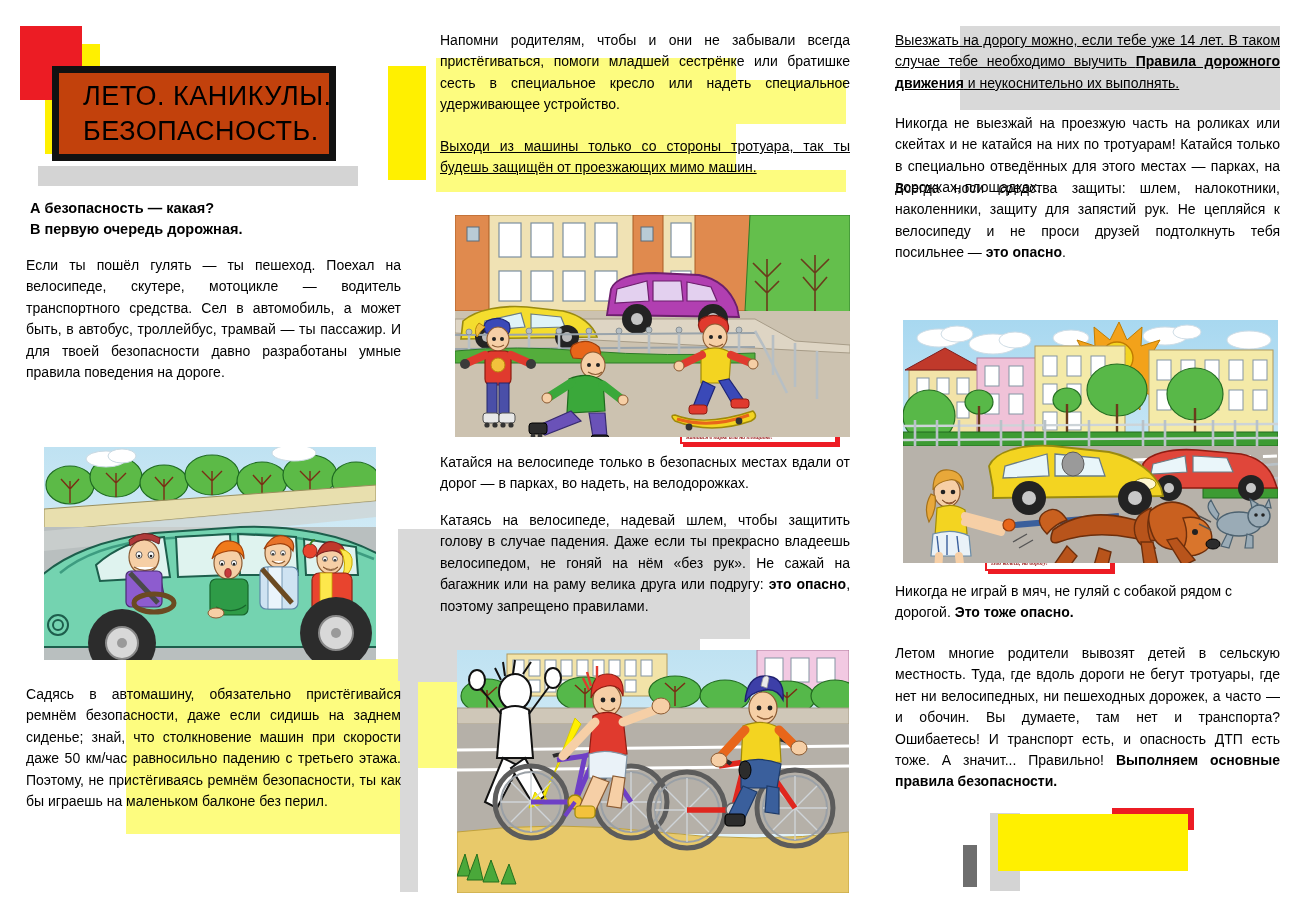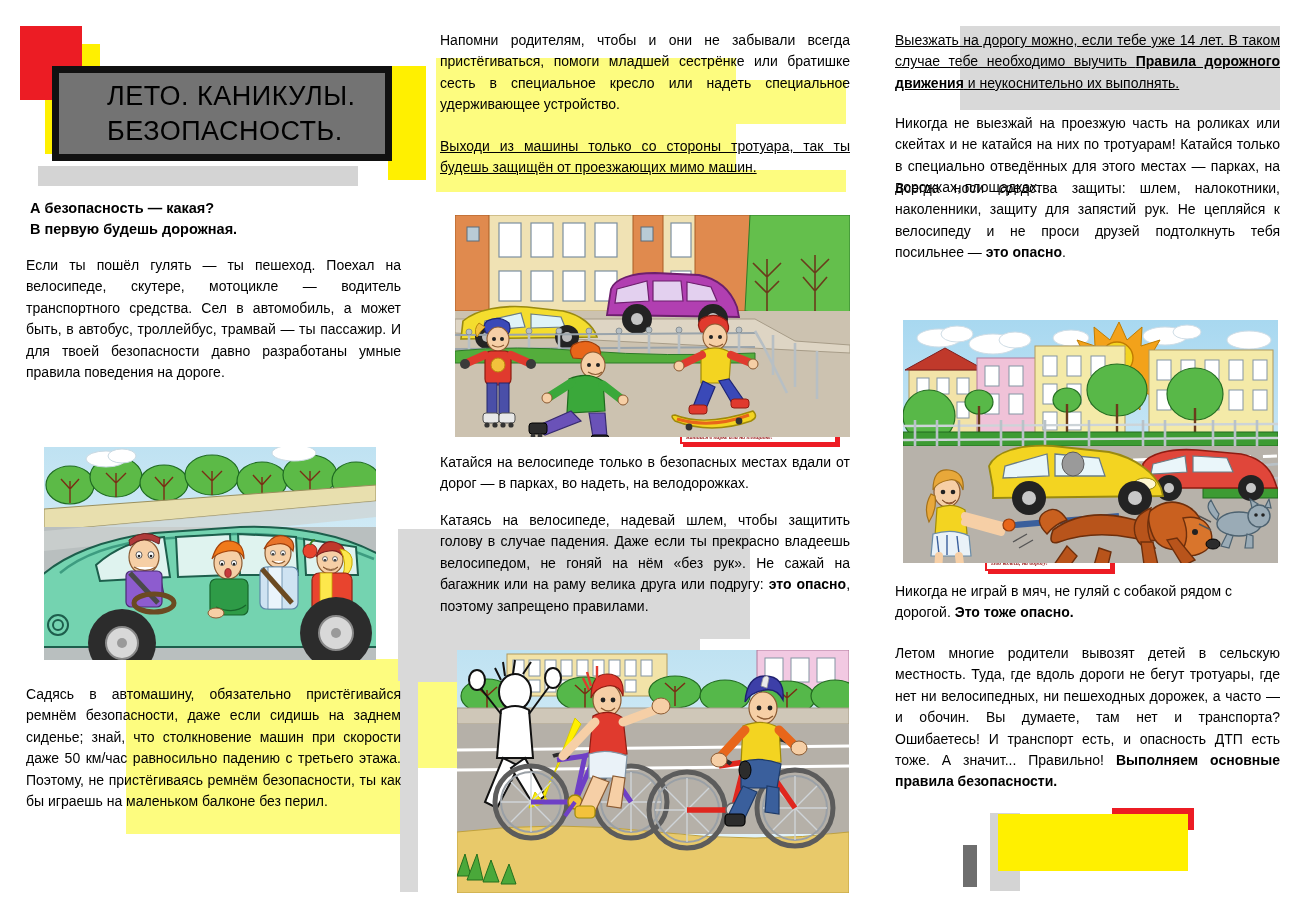--- a/index.html
+++ b/index.html
@@ -11,24 +11,24 @@
   .page{position:relative;width:1300px;height:919px;}
 
   
   .deco{position:absolute;}
   .red-sq{left:20px;top:26px;width:62px;height:74px;background:#ec1c24;z-index:2;}
   .yel-sq{left:45px;top:44px;width:55px;height:110px;background:#fff000;z-index:1;}
   .yel-right{left:388px;top:66px;width:38px;height:114px;background:#fff000;z-index:1;}
   .gray-bar{left:38px;top:166px;width:320px;height:20px;background:#d4d4d4;z-index:1;}
 
   .title-box{
-    position:absolute;left:52px;top:66px;width:340px;height:95px;
-    border:7px solid #111;background:#737373;z-index:3;
+    position:absolute;left:52px;top:66px;width:284px;height:95px;
+    border:7px solid #111;background:#c2410c;z-index:3;
     display:flex;flex-direction:column;justify-content:center;
-    padding-left:48px;box-sizing:border-box;
+    padding-left:24px;box-sizing:border-box;
   }
   .title-line{
     font-size:27px;letter-spacing:.5px;line-height:1.28;
     font-family:"Liberation Sans",sans-serif;white-space:nowrap;
   }
 
   .subtitle{
     position:absolute;left:30px;top:198px;width:360px;
     font-size:14.5px;font-weight:bold;line-height:1.45;z-index:4;
   }
@@ -72,21 +72,21 @@
   <div class="deco yel-right"></div>
   <div class="deco gray-bar"></div>
 
   <div class="title-box">
     <div class="title-line">ЛЕТО. КАНИКУЛЫ.</div>
     <div class="title-line">БЕЗОПАСНОСТЬ.</div>
   </div>
 
   <div class="subtitle">
     <div>А безопасность — какая?</div>
-    <div>В первую будешь дорожная.</div>
+    <div>В первую очередь дорожная.</div>
   </div>
 
   <div class="col col1">
     <p class="para" style="position:absolute;top:255px;left:0;width:375px;">Если ты пошёл гулять — ты пешеход. Поехал на велосипеде, скутере, мотоцикле — водитель транспортного средства. Сел в автомобиль, а может быть, в автобус, троллейбус, трамвай — ты пассажир. И для твоей безопасности давно разработаны умные правила поведения на дороге.</p>
 
     <div class="hl hl-y" style="left:100px;top:659px;width:275px;height:175px;"></div>
     <div class="hl hl-y" style="left:100px;top:630px;width:150px;height:32px;"></div>
 
     <p class="para" style="position:absolute;top:684px;left:0;width:375px;">Садясь в автомашину, обязательно пристёгивайся ремнём безопасности, даже если сидишь на заднем сиденье; знай, что столкновение машин при скорости даже 50 км/час равносильно падению с третьего этажа. Поэтому, не пристёгиваясь ремнём безопасности, ты как бы играешь на маленьком балконе без перил.</p>
   </div>

